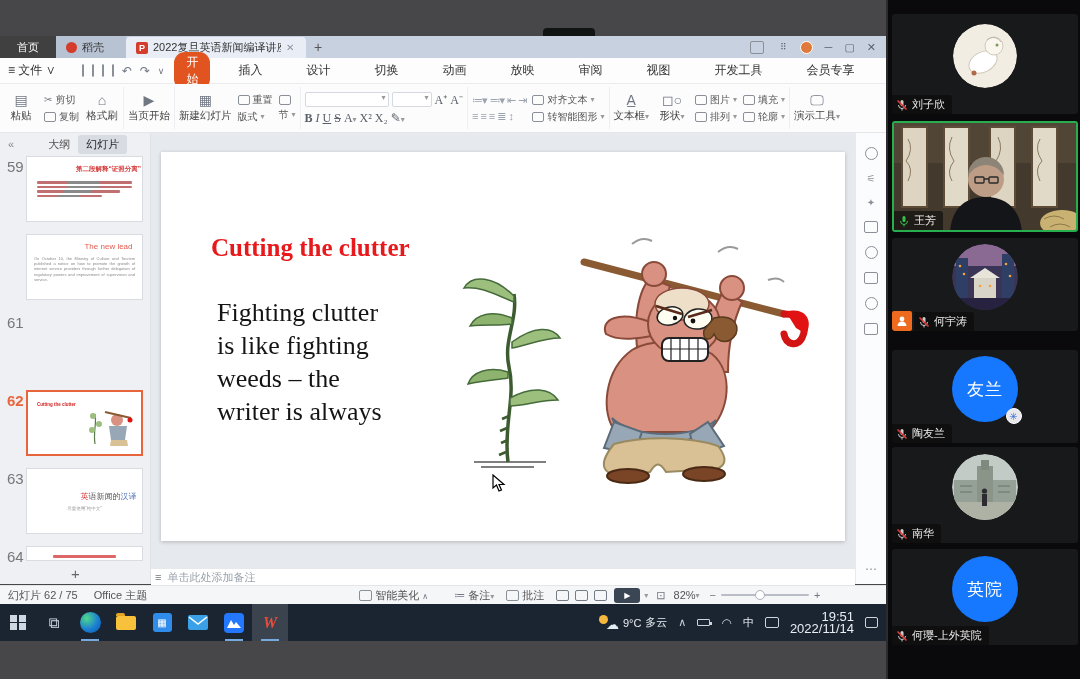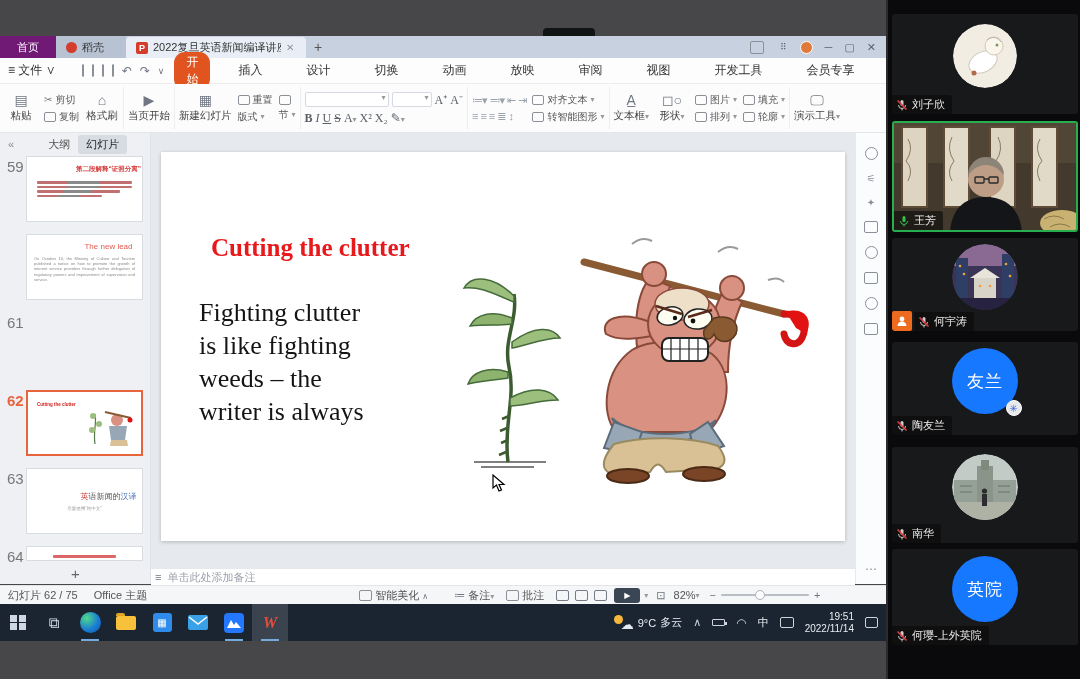--- a/index.html
+++ b/index.html
@@ -6,21 +6,21 @@
   *{box-sizing:border-box;}
   #screen{position:relative;width:1080px;height:679px;overflow:hidden;
     font-family:"Liberation Sans",sans-serif;background:#3a3a3c;}
   .abs{position:absolute;}
   
   .desktop{left:0;top:0;width:886px;height:679px;background:#47474a;}
   .float-pill{left:543px;top:28px;width:52px;height:17px;background:#101412;border-radius:4px;}
   
   .tabbar{left:0;top:36px;width:886px;height:22px;background:#c7d1df;display:flex;align-items:stretch;font-size:11px;color:#333;}
   .tab{display:flex;align-items:center;gap:5px;padding:0 10px;}
-  .tab-home{background:#701a75;color:#fff;width:56px;justify-content:center;}
+  .tab-home{background:#404040;color:#fff;width:56px;justify-content:center;}
   .tab-docer{background:#b7c2d3;width:70px;}
   .tab-doc{background:#e9eef6;width:180px;border-radius:4px 4px 0 0;margin-top:1px;}
   .docer-dot{width:11px;height:11px;border-radius:50%;background:#d43c2c;display:inline-block;}
   .pptx-ic{width:12px;height:12px;border-radius:2px;background:#d43c2c;color:#fff;font-size:9px;font-weight:bold;
     display:inline-flex;align-items:center;justify-content:center;}
   .tab-x{color:#8a93a2;font-size:10px;}
   .tab-plus{color:#555;font-size:14px;margin-left:8px;align-self:center;}
   .tb-right{margin-left:auto;display:flex;align-items:center;gap:12px;padding-right:10px;color:#5a6372;font-size:11px;}
   .avatar-dot{width:13px;height:13px;border-radius:50%;background:#e07a3c;border:1px solid #fff;}
   
@@ -61,21 +61,21 @@
   .tnum.on{color:#e8643c;}
   .ttitle{text-align:center;font-weight:bold;padding-left:48px;}
   .bar{height:2.5px;border-radius:1px;margin:2px 10px;background:linear-gradient(90deg,#c07070 0 32%,#8a8a8a 32% 65%,#c07070 65% 100%);}
   .tinytext{font-size:4px;line-height:5.2px;color:#8a8a8a;padding:0 7px;text-align:justify;}
   .addslide{position:absolute;left:0;width:151px;text-align:center;color:#666;font-size:15px;}
   
   .canvas{left:151px;top:133px;width:704px;height:435px;background:#e6e9ed;}
   .slide{left:161px;top:152px;width:684px;height:389px;background:#fff;box-shadow:0 1px 4px rgba(0,0,0,.22);}
   .slide-title{position:absolute;left:50px;top:82px;font-family:"Liberation Serif",serif;
     font-weight:bold;font-size:25px;color:#e8191c;}
-  .slide-body{position:absolute;left:38px;top:144px;font-family:"Liberation Serif",serif;
+  .slide-body{position:absolute;left:56px;top:144px;font-family:"Liberation Serif",serif;
     font-size:26px;line-height:33px;color:#141414;}
   
   .rstrip{left:855px;top:133px;width:31px;height:451px;background:#fbfcfd;border-left:1px solid #e7e9ec;
     display:flex;flex-direction:column;align-items:center;padding-top:14px;gap:13px;color:#8a8f98;font-size:12px;}
   .rsic{width:14px;height:12px;border:1.4px solid #8a8f98;border-radius:2px;}
   .rsic.rnd{border-radius:50%;width:13px;height:13px;}
   
   .notesbar{left:151px;top:568px;width:704px;height:17px;background:#fff;border-top:1px solid #e6e8eb;
     display:flex;align-items:center;font-size:11px;color:#9aa1ab;gap:6px;padding-left:4px;}
   .statusbar{left:0;top:585px;width:886px;height:19px;background:#f5f6f8;border-top:1px solid #e3e5e9;
@@ -96,21 +96,21 @@
   .edgeic{width:21px;height:21px;border-radius:50%;background:radial-gradient(circle at 32% 30%,#4fd98a,#1b7fd4 55%,#0a57a8);}
   .folderic{width:20px;height:14px;background:#f7c13c;border-radius:2px;position:relative;}
   .folderic::before{content:"";position:absolute;top:-3px;left:0;width:9px;height:3px;background:#e2a521;border-radius:2px 2px 0 0;}
   .storeic{width:19px;height:19px;background:#2f8ceb;border-radius:3px;color:#fff;font-size:10px;display:flex;align-items:center;justify-content:center;}
   .meetic{width:20px;height:20px;background:#2478ff;border-radius:4px;display:flex;align-items:center;justify-content:center;}
   .wpsic{color:#e74c3c;font-weight:bold;font-style:italic;font-size:16px;font-family:"Liberation Serif",serif;}
   .tray{margin-left:auto;display:flex;align-items:center;gap:11px;padding-right:8px;font-size:11px;}
   .batt{width:13px;height:7px;border:1.2px solid #cfd4da;border-radius:1px;position:relative;}
   .batt::after{content:"";position:absolute;right:-3px;top:1.5px;width:2px;height:3px;background:#cfd4da;}
   .kbic{width:14px;height:11px;border:1.2px solid #cfd4da;border-radius:2px;}
-  .clock{text-align:right;font-size:10px;line-height:12px;}
+  .clock{text-align:right;font-size:13px;line-height:12px;}
   .notif{width:13px;height:11px;border:1.2px solid #cfd4da;border-radius:2px;}
   
   .meeting{left:886px;top:0;width:194px;height:679px;background:#0a0a0c;border-left:2px solid #2c2c2e;}
   .tile{position:absolute;left:4px;width:186px;background:#18191b;border-radius:3px;overflow:hidden;}
   .tile.active{border:2px solid #27ae4f;}
   .chip{position:absolute;left:0;bottom:0;background:rgba(10,10,10,.62);color:#eee;font-size:11px;
     display:flex;align-items:center;gap:4px;padding:2px 7px 2px 4px;border-radius:0 3px 0 0;}
   .circ{position:absolute;left:50%;top:42%;transform:translate(-50%,-50%);border-radius:50%;}
   .bluecirc{width:66px;height:66px;background:#1677ff;color:#fff;font-size:17px;letter-spacing:1px;
     display:flex;align-items:center;justify-content:center;}
@@ -642,21 +642,21 @@
         <svg width="12" height="12" viewBox="0 0 12 12">
             <rect x="4.5" y="1" width="3" height="6" rx="1.5" fill="#ccc"></rect>
             <path d="M2.5 6 a3.5 3.5 0 0 0 7 0" fill="none" stroke="#ccc"></path>
             <line x1="6" y1="9.5" x2="6" y2="11.5" stroke="#ccc"></line>
             <line x1="1.5" y1="1.5" x2="10.5" y2="10.5" stroke="#e23b3b" stroke-width="1.6"></line>
           </svg>
         <span>何宇涛</span>
       </div>
     </div>
 
-    <div class="tile" style="top:342px;height:93px;">
+    <div class="tile" style="top:350px;height:93px;">
       <div class="circ bluecirc">
         <span>友兰</span>
         <span class="wheel">✳</span>
       </div>
       <div class="chip">
         <svg width="12" height="12" viewBox="0 0 12 12">
             <rect x="4.5" y="1" width="3" height="6" rx="1.5" fill="#ccc"></rect>
             <path d="M2.5 6 a3.5 3.5 0 0 0 7 0" fill="none" stroke="#ccc"></path>
             <line x1="6" y1="9.5" x2="6" y2="11.5" stroke="#ccc"></line>
             <line x1="1.5" y1="1.5" x2="10.5" y2="10.5" stroke="#e23b3b" stroke-width="1.6"></line>

